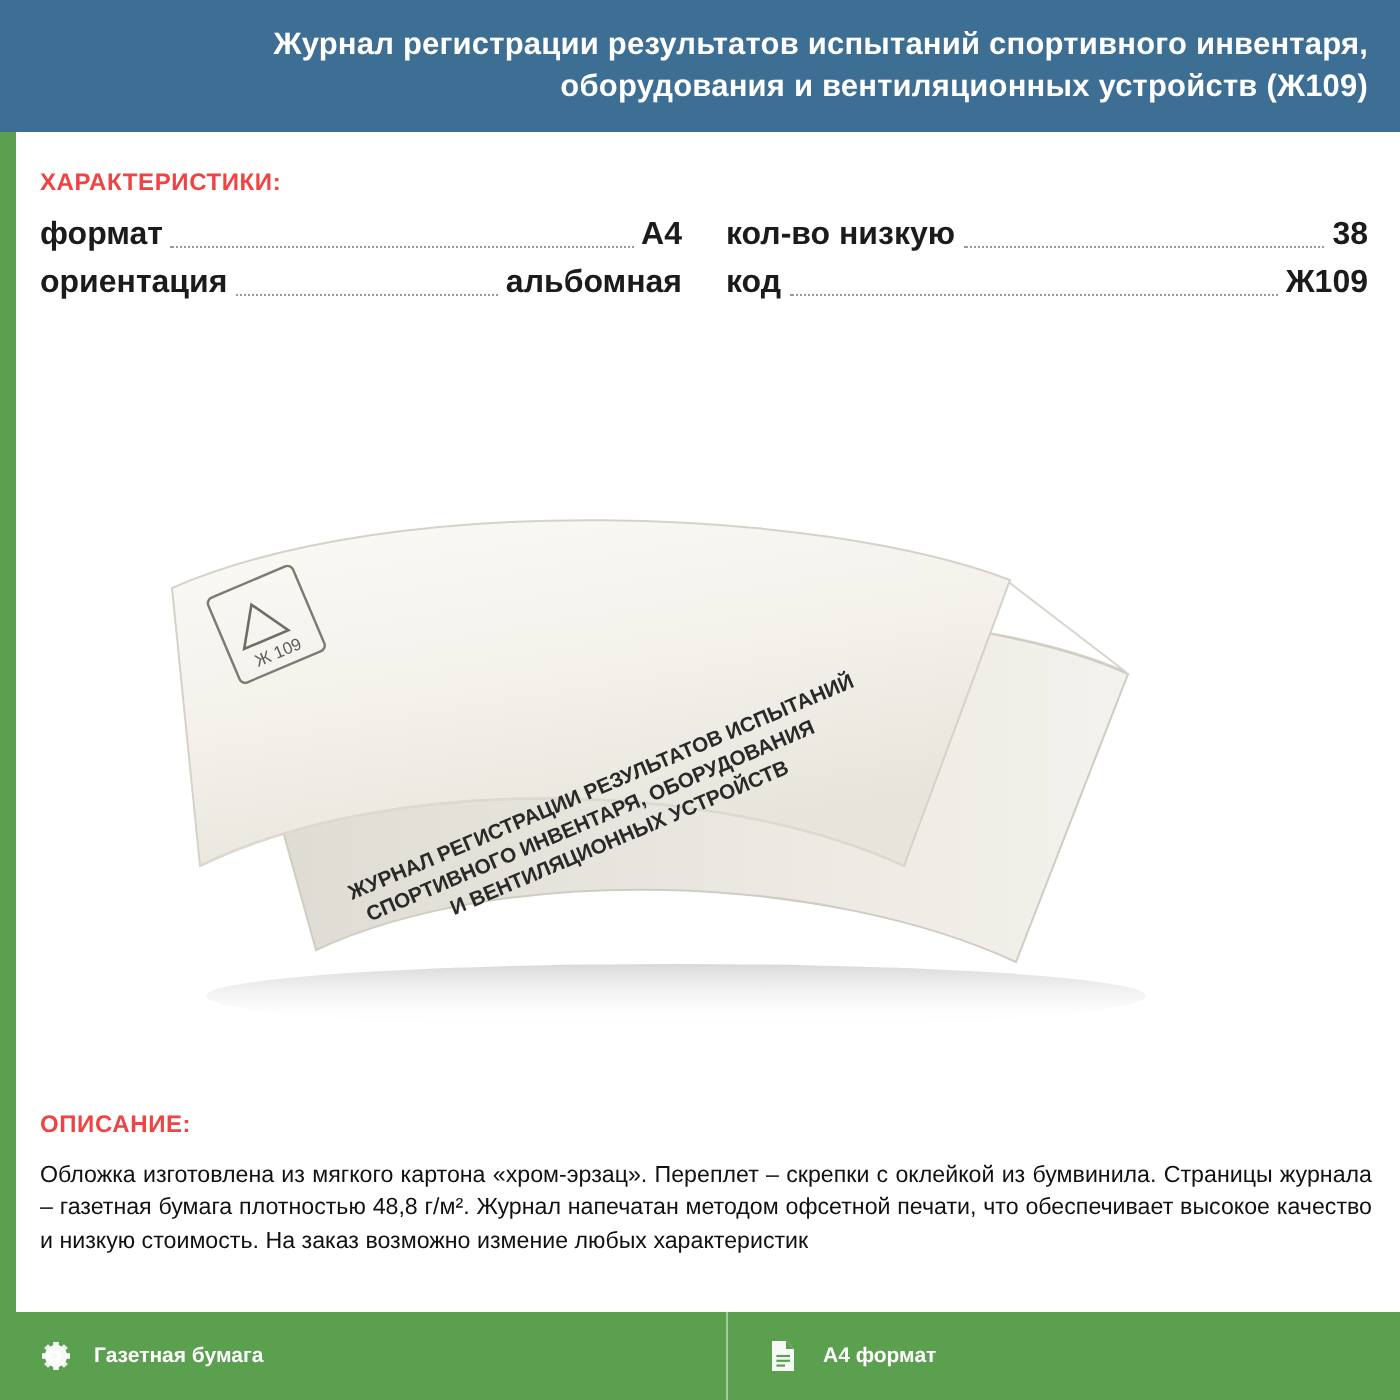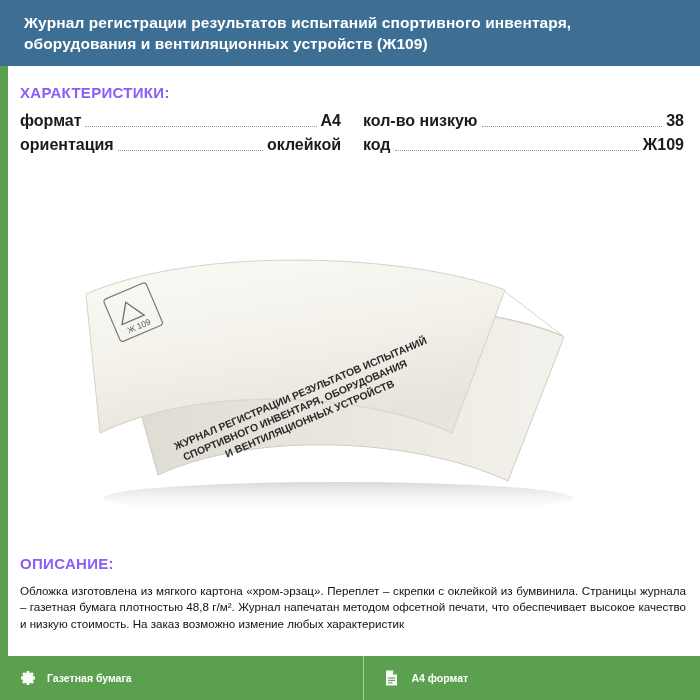--- a/index.html
+++ b/index.html
@@ -47,33 +47,33 @@
     display: flex;
     align-items: center;
     justify-content: center;
     padding: 0 16px;
   }
   .header h1 {
     margin: 0;
     font-size: 15.5px;
     line-height: 21px;
     font-weight: bold;
-    text-align: left;
+    text-align: right;
     letter-spacing: 0.1px;
   }
   
   .chars {
     position: absolute;
     left: 20px;
     top: 84px;
     width: 664px;
   }
   .section-title {
-    color: #8b5cf6;
-    font-size: 15px;
+    color: #ef4444;
+    font-size: 12px;
     font-weight: bold;
     letter-spacing: 0.3px;
     margin: 0 0 11px 0;
   }
   .char-grid {
     display: grid;
     grid-template-columns: 1fr 1fr;
     column-gap: 22px;
     row-gap: 6px;
   }
@@ -175,21 +175,21 @@
 
       <div class="char-row">
         <span class="k">кол-во низкую</span>
         <span class="dots"></span>
         <span class="v">38</span>
       </div>
 
       <div class="char-row">
         <span class="k">ориентация</span>
         <span class="dots"></span>
-        <span class="v">оклейкой</span>
+        <span class="v">альбомная</span>
       </div>
 
       <div class="char-row">
         <span class="k">код</span>
         <span class="dots"></span>
         <span class="v">Ж109</span>
       </div>
 
     </div>
   </div>

